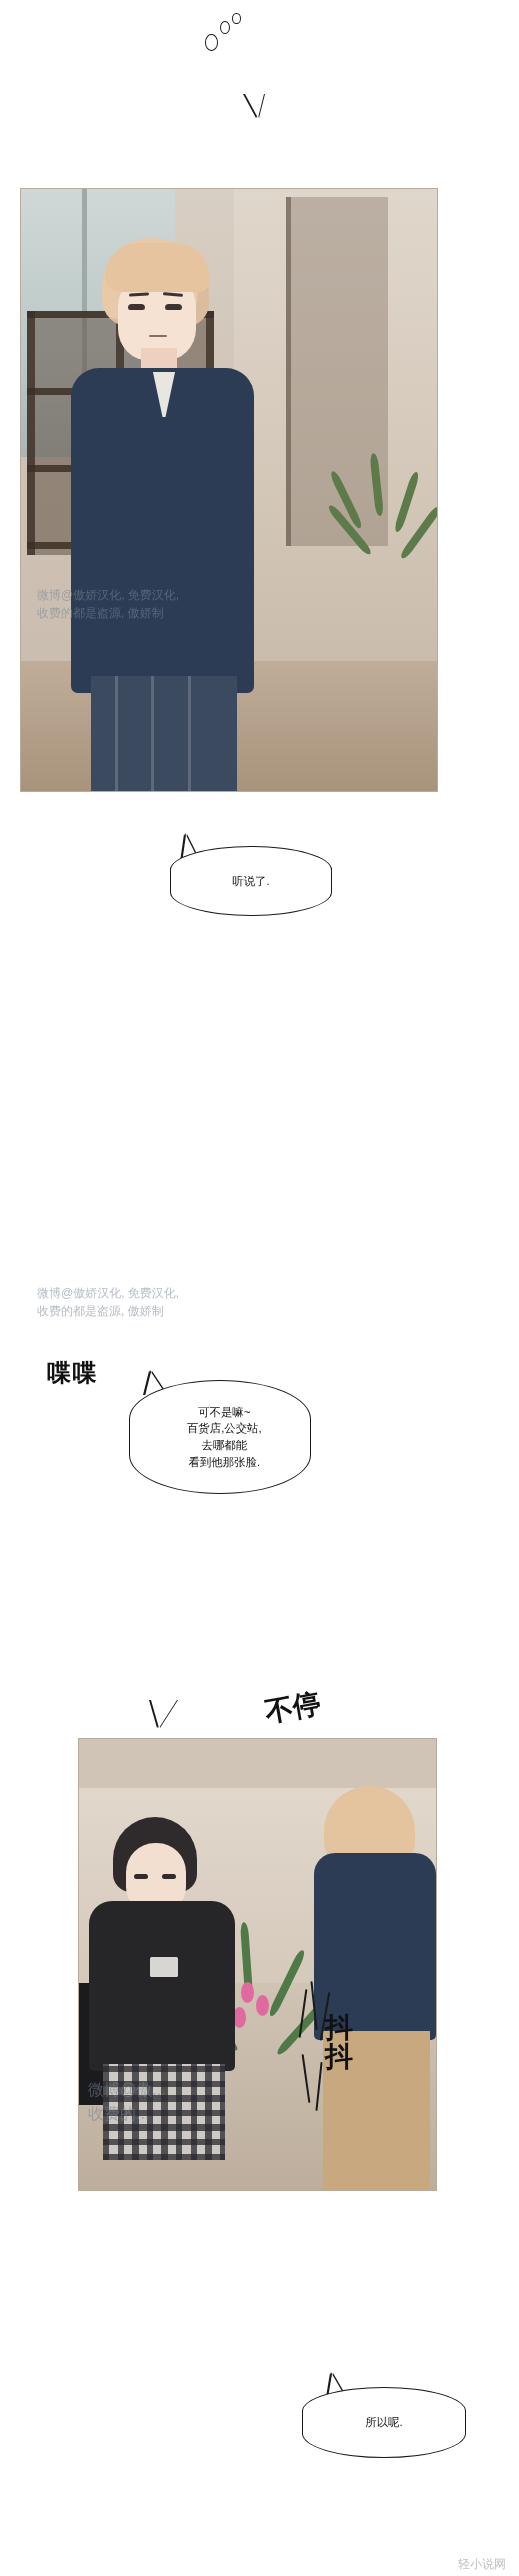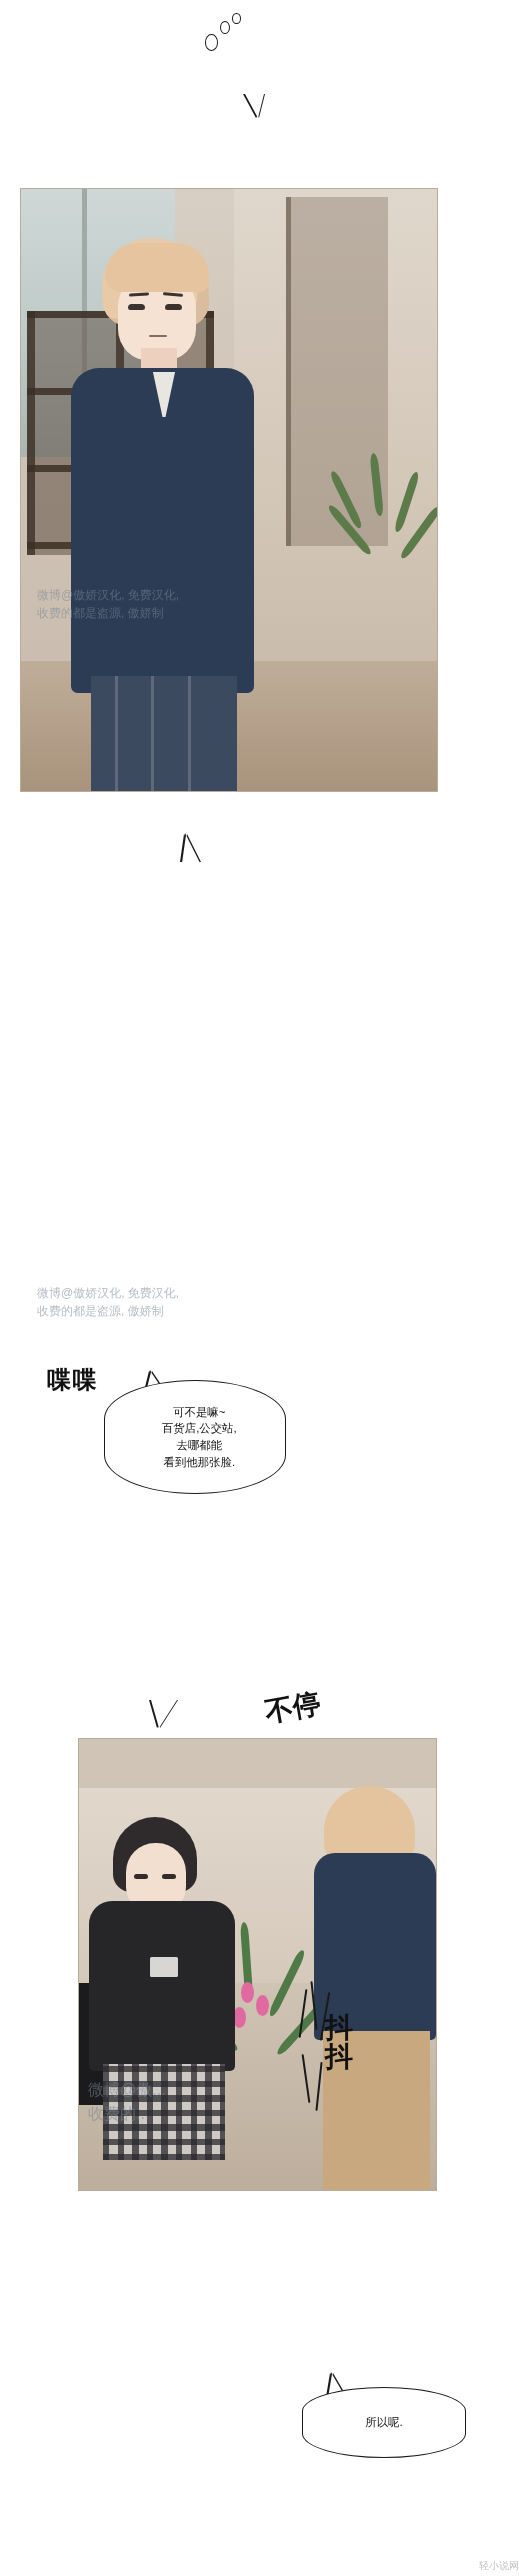--- a/index.html
+++ b/index.html
@@ -301,21 +301,21 @@
     border-left: 4.9px solid transparent;
     border-right: 14.6px solid transparent;
     border-bottom: 28px solid #fff;
     filter: drop-shadow(-1.6px -0.8px 0 #1a1a1a) drop-shadow(1.6px -0.8px 0 #1a1a1a);
   }
 
   
   #bubble3 { left: 224px; top: 935px; width: 195px; height: 130px; }
 
   
-  #bubble4 { left: 104px; top: 1380px; width: 182px; height: 114px; padding-left: 20px; }
+  #bubble4 { left: 129px; top: 1380px; width: 182px; height: 114px; padding-left: 20px; }
   #b4-tail {
     left: 145px; top: 1372px;
     border-left: 6.5px solid transparent;
     border-right: 16px solid transparent;
     border-bottom: 24px solid #fff;
     filter: drop-shadow(-1.6px -0.8px 0 #1a1a1a) drop-shadow(1.6px -0.8px 0 #1a1a1a);
   }
 
   
   #bubble5 { left: 75px; top: 1512px; width: 244px; height: 193px; border-radius: 46% / 32%; }
@@ -338,21 +338,21 @@
   }
 
   
   .sfx {
     position: absolute;
     font-weight: bold;
     color: #111;
     white-space: pre-line;
     line-height: 1.0;
   }
-  #sfx-diedie { left: 47px; top: 1361px; font-size: 24px; letter-spacing: 1.6px; margin-top: 7px; }
+  #sfx-diedie { left: 47px; top: 1361px; font-size: 24px; letter-spacing: 1.6px; }
   #sfx-buxing {
     left: 265px; top: 1694px;
     font-size: 28px;
     transform: rotate(-10deg);
   }
   #sfx-doudou {
     left: 325px; top: 2013px;
     font-size: 28px;
     line-height: 1.05;
   }
@@ -376,22 +376,22 @@
     font-size: 12px;
     white-space: pre-line;
     line-height: 1.5;
     pointer-events: none;
   }
   #wm1 { left: 37px; top: 586px; }
   #wm2 { left: 37px; top: 1284px; }
   #wm3 { left: 88px; top: 2078px; font-size: 16px; }
   .credit {
     position: absolute;
-    right: 1px; bottom: 3.2px;
-    font-size: 10px;
+    right: 14px; bottom: 3.2px;
+    font-size: 12px;
     color: #c0c0c0;
   }
 </style>
 </head>
 <body>
 
 <div class="page">
 
   <div class="panel" id="panel1">
     <div class="p1-window"></div>
@@ -440,20 +440,23 @@
 收费的都是盗源,  傲娇制</div>
 
   <div class="dots" id="b1-dots">
     <span></span>
       <span></span>
       <span></span>
   </div>
   <div class="tail" id="b1-tail"></div>
 
   <div class="tail" id="b2-tail"></div>
+  <div class="bubble" id="bubble2">
+    <div class="txt">听说了.</div>
+  </div>
 
 
   <div class="wm" id="wm2">微博@傲娇汉化, 免费汉化,
 收费的都是盗源,  傲娇制</div>
 
   <div class="sfx" id="sfx-diedie">喋喋</div>
 
   <div class="tail" id="b4-tail"></div>
   <div class="bubble" id="bubble4">
     <div class="txt">可不是嘛~

